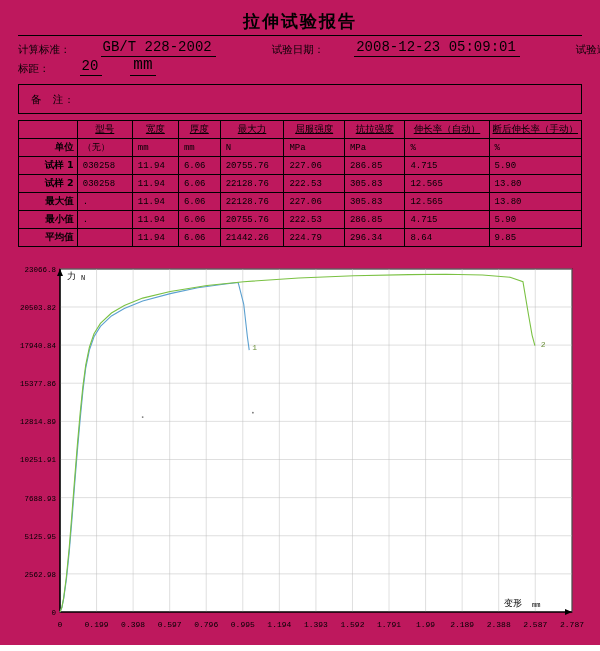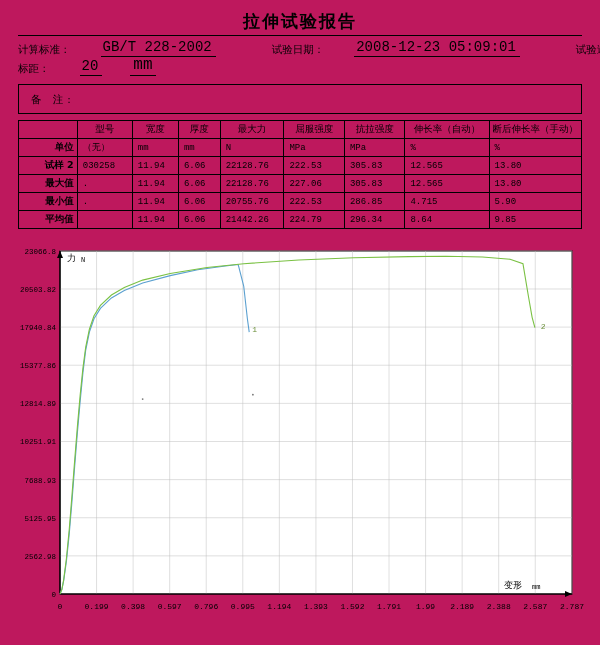--- a/index.html
+++ b/index.html
@@ -92,20 +92,21 @@
   table.data th, table.data td {
     border: 1px solid #000;
     height: 17px;
     padding: 0 3px;
     vertical-align: middle;
     white-space: nowrap;
   }
   table.data th {
     font-weight: normal;
     text-align: center;
+    text-decoration: underline;
   }
   table.data td.rowhdr {
     text-align: right;
     font-weight: bold;
     padding-left: 4px;
     font-size: 9.5px;
   }
   table.data td.num {
     text-align: left;
     font-family: "Liberation Mono", monospace;
@@ -183,20 +184,31 @@
       <tr>
         <td class="rowhdr">单位</td>
         <td class="unit">（无）</td>
         <td class="unit">mm</td>
         <td class="unit">mm</td>
         <td class="unit">N</td>
         <td class="unit">MPa</td>
         <td class="unit">MPa</td>
         <td class="unit">%</td>
         <td class="unit">%</td>
+      </tr>
+      <tr>
+        <td class="rowhdr">试样 1</td>
+        <td class="num">030258</td>
+        <td class="num">11.94</td>
+        <td class="num">6.06</td>
+        <td class="num">20755.76</td>
+        <td class="num">227.06</td>
+        <td class="num">286.85</td>
+        <td class="num">4.715</td>
+        <td class="num">5.90</td>
       </tr>
       <tr>
         <td class="rowhdr">试样 2</td>
         <td class="num">030258</td>
         <td class="num">11.94</td>
         <td class="num">6.06</td>
         <td class="num">22128.76</td>
         <td class="num">222.53</td>
         <td class="num">305.83</td>
         <td class="num">12.565</td>

